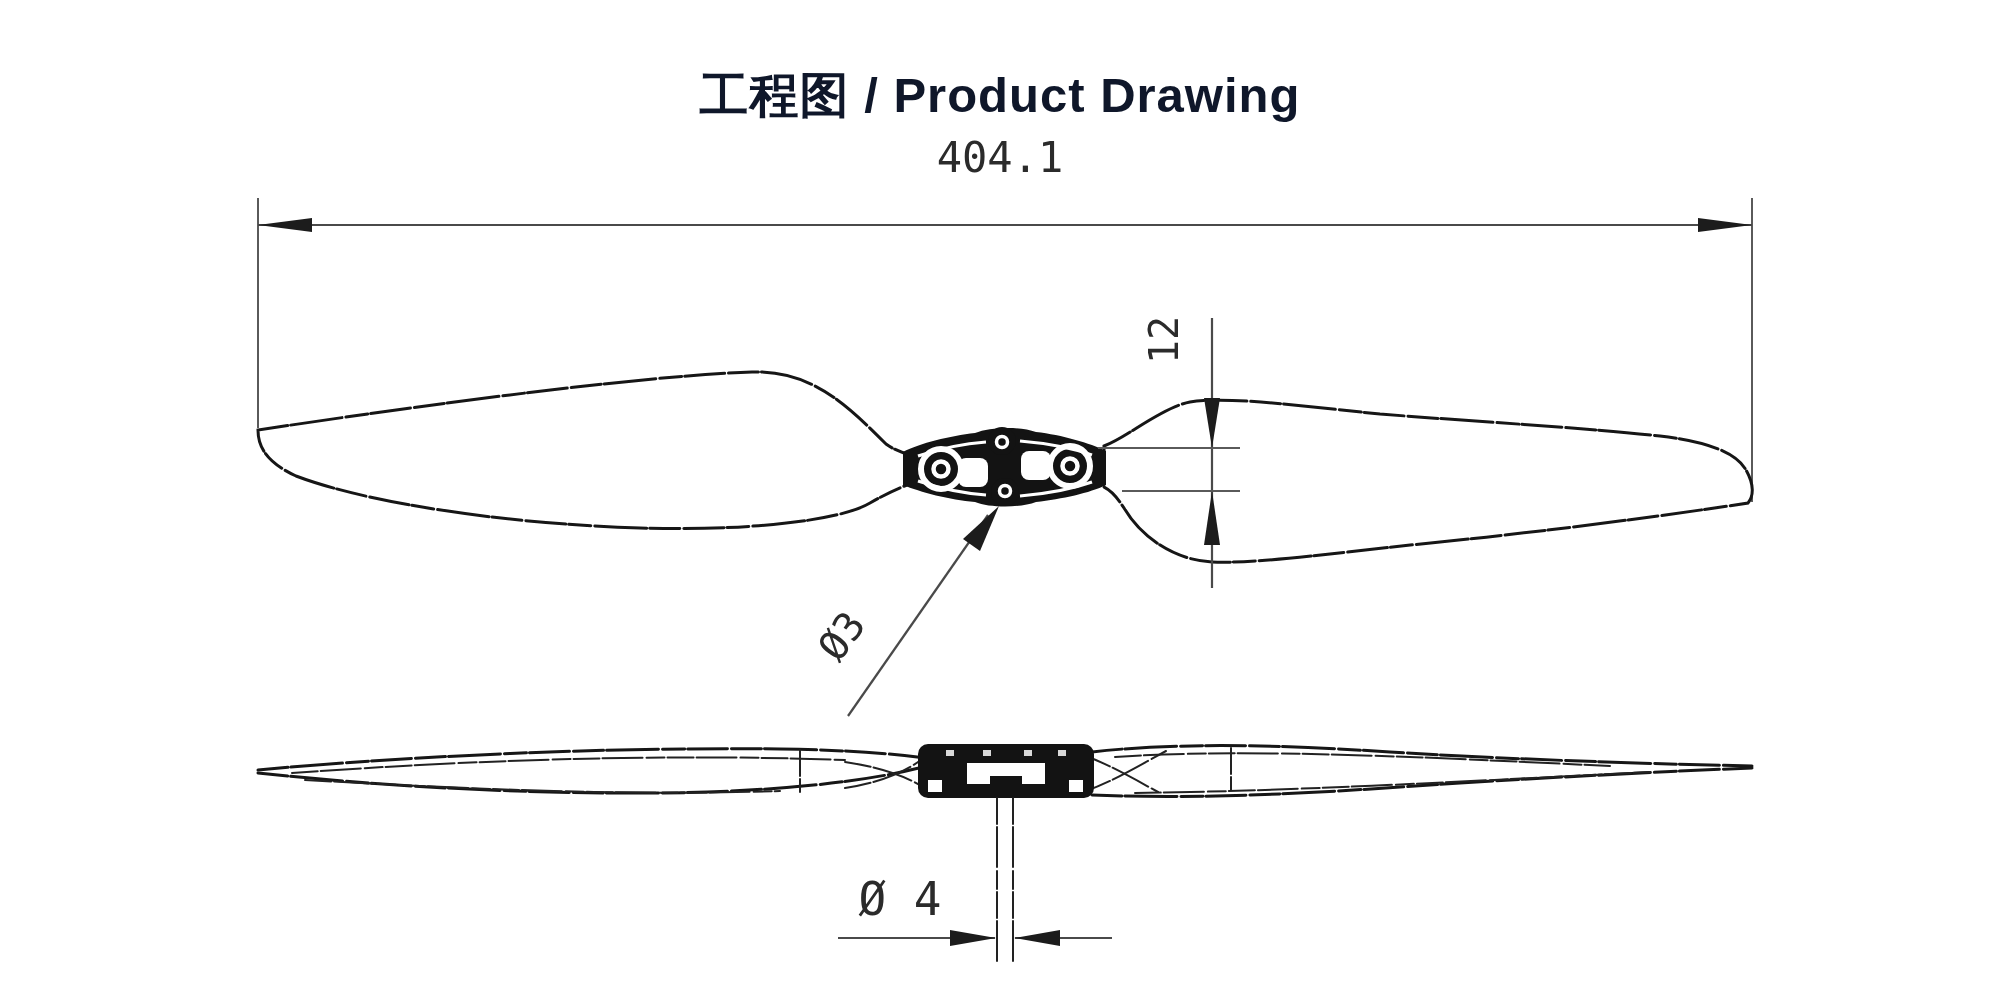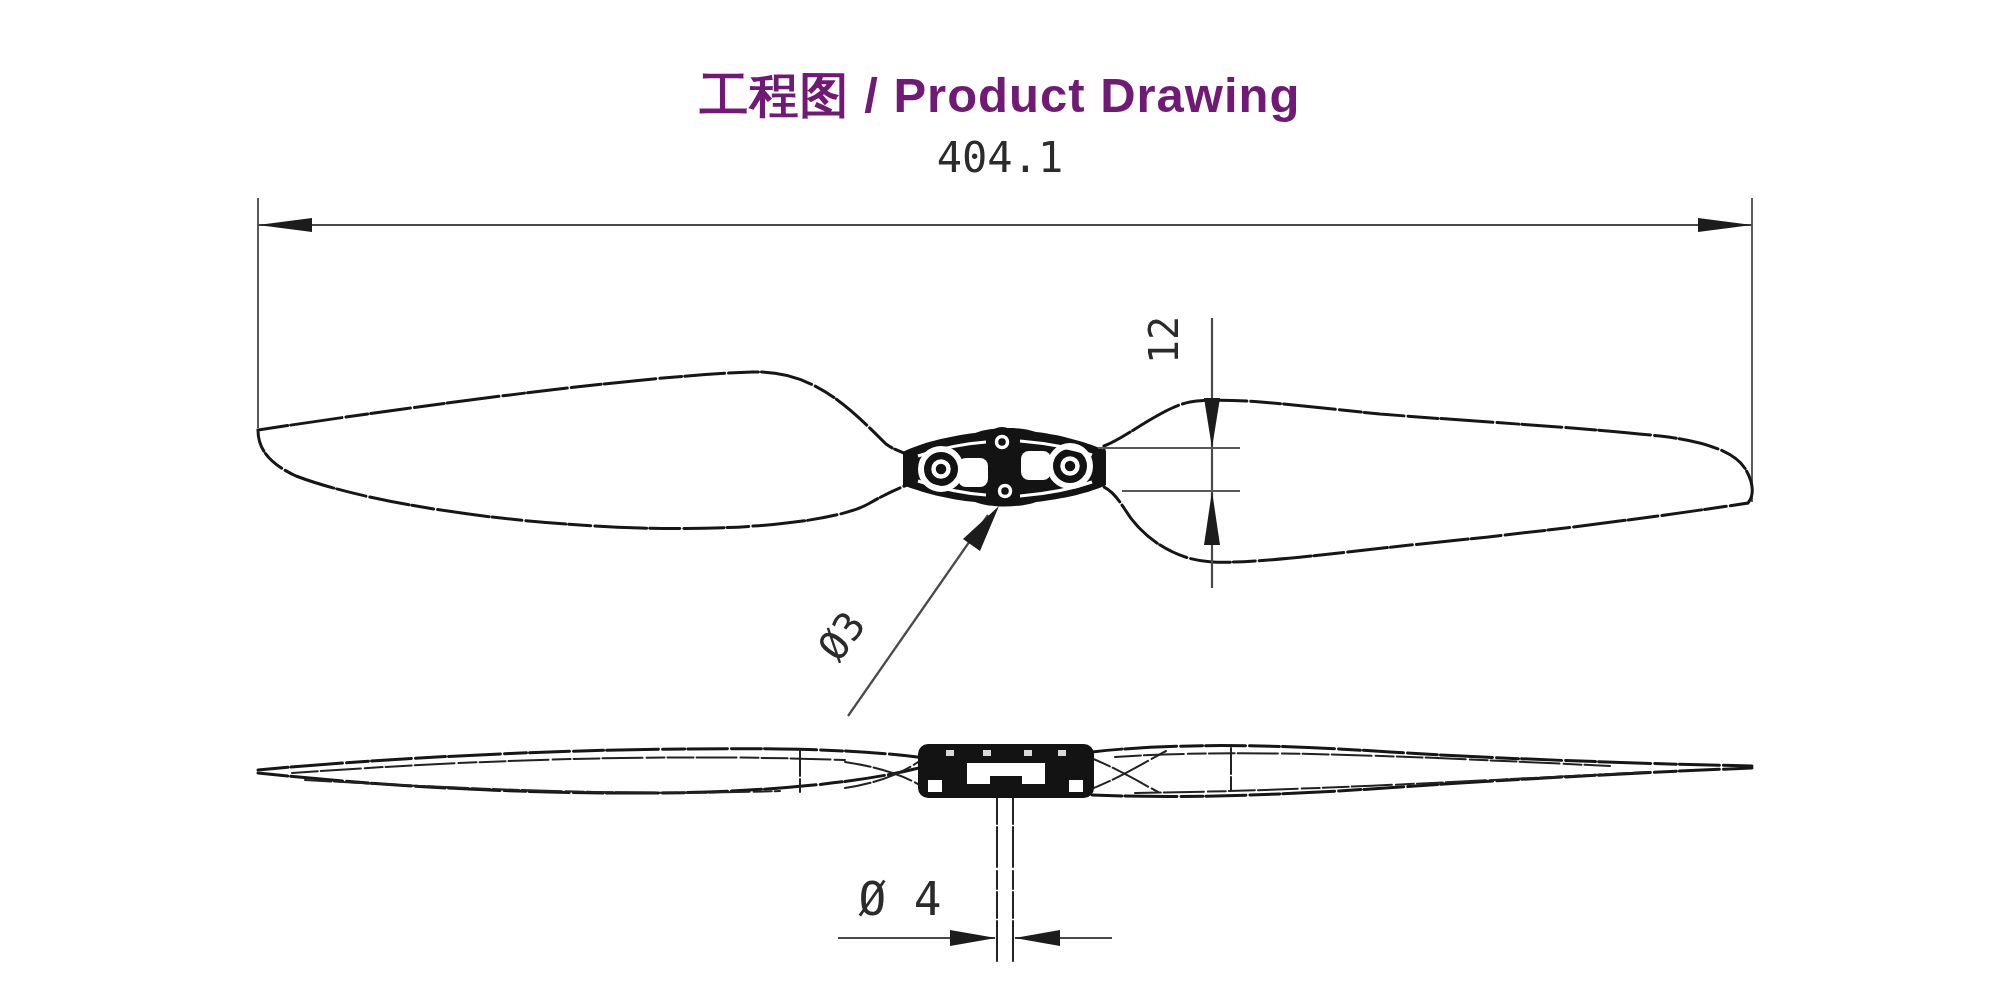--- a/index.html
+++ b/index.html
@@ -1,19 +1,19 @@
 <!DOCTYPE html>
 <html><head>
 <meta charset="utf-8">
 <style>
   html,body{margin:0;padding:0;background:#ffffff;}
   body{width:2000px;height:1000px;position:relative;overflow:hidden;
        font-family:"Liberation Sans",sans-serif;}
   .page-title{position:absolute;top:30px;left:0;width:2000px;text-align:center;
-       font-size:49px;font-weight:600;color:#701a75;letter-spacing:1px;
+       font-size:49px;font-weight:600;color:#0f172a;letter-spacing:1px;
        font-family:"Liberation Sans",sans-serif;}
   svg{position:absolute;left:0;top:0;}
   .edge{stroke:#161616;stroke-width:3;fill:none;stroke-linecap:round;
         stroke-dasharray:30 3 52 4 22 3 40 4;}
   .edge-thin{stroke:#222;stroke-width:2;fill:none;stroke-linecap:round;
         stroke-dasharray:26 3 40 4 18 3;}
   .dimline{stroke:#4a4a4a;stroke-width:2.2;fill:none;}
   .extline{stroke:#5a5a5a;stroke-width:2;fill:none;}
   .dimarrow{fill:#1c1c1c;stroke:none;}
   .dimtext{font-family:"DejaVu Sans Mono",monospace;fill:#2b2b2b;}

